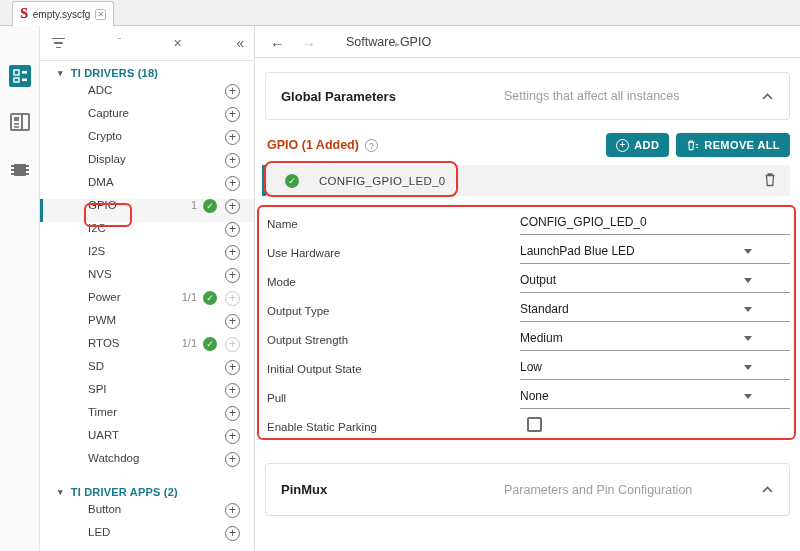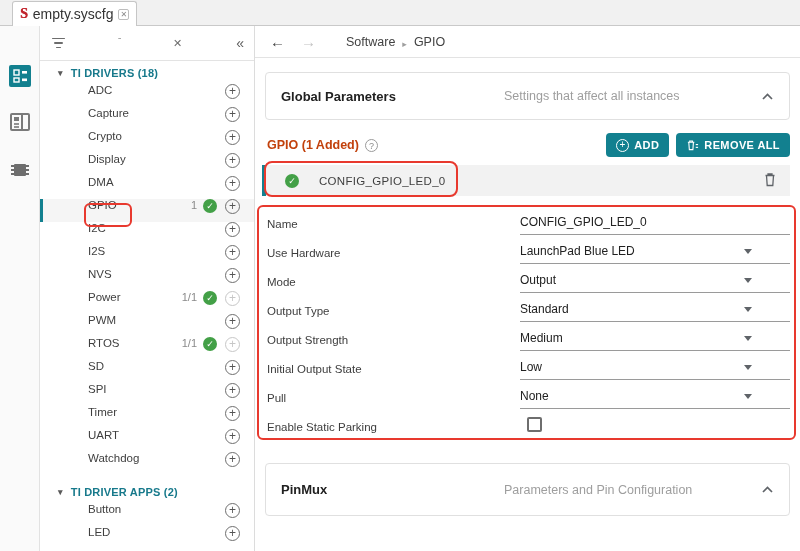--- a/index.html
+++ b/index.html
@@ -8,21 +8,21 @@
   .page { position:relative; width:800px; height:551px; background:#fff; }
 
   
   .tabbar { position:absolute; left:0; top:0; width:800px; height:26px;
             background:#f1f1f1; border-bottom:1px solid #c9c9c9; }
   .tab { position:absolute; left:12px; top:1px; height:25px; background:#fff;
          border:1px solid #c6c6c6; border-bottom:none; border-radius:3px 3px 0 0;
          display:flex; align-items:center; gap:5px; padding:0 7px; }
   .tab-logo { color:#c2262e; font-family:"Liberation Serif", serif; font-weight:bold;
               font-size:14px; line-height:1; text-shadow:0.5px 0 #c2262e; }
-  .tab-title { font-size:14px; color:#333; }
+  .tab-title { font-size:10px; color:#333; }
   .tab-close { font-size:8px; color:#8a8a8a; border:1px solid #bdbdbd; border-radius:2px;
                width:11px; height:11px; line-height:9px; text-align:center; cursor:pointer; }
 
   
   .activitybar { position:absolute; left:0; top:26px; width:40px; height:525px;
                  background:#fafafa; border-right:1px solid #e2e2e2; }
   .act-icon { position:absolute; left:9px; width:22px; height:22px; }
 
   
   .sidebar { position:absolute; left:40px; top:26px; width:215px; height:525px;
@@ -58,21 +58,21 @@
            cursor:pointer; }
   .tplus.dis { border-color:#c7c7c7; color:#c7c7c7; }
 
   
   .main { position:absolute; left:255px; top:26px; width:545px; height:525px; background:#fff;}
   .toolbar { position:absolute; left:0; top:0; width:545px; height:32px;
              border-bottom:1px solid #e3e3e3; display:flex; align-items:center; }
   .nav-back { margin-left:15px; font-size:15px; color:#424242; cursor:pointer; }
   .nav-fwd  { margin-left:16px; font-size:15px; color:#c3c3c3; cursor:pointer; }
   .crumbs { margin-left:30px; font-size:12.5px; color:#424242; display:flex;
-            align-items:flex-end; gap:7px; }
+            align-items:flex-end; }
   .crumb-sep { color:#9e9e9e; font-size:9px; }
 
   .card { position:absolute; left:10px; width:525px; border:1px solid #e0e0e0;
           border-radius:4px; background:#fff; display:flex; align-items:center; }
   .card-title { font-size:13px; color:#212121; font-weight:bold; margin-left:15px; }
   .card-sub { position:absolute; left:238px; font-size:12.5px; color:#9e9e9e; }
   .chev { position:absolute; right:16px; width:11px; height:7px; }
   .chev svg { display:block; }
 
   .sec-header { position:absolute; left:0; top:104px; width:545px; height:30px;

